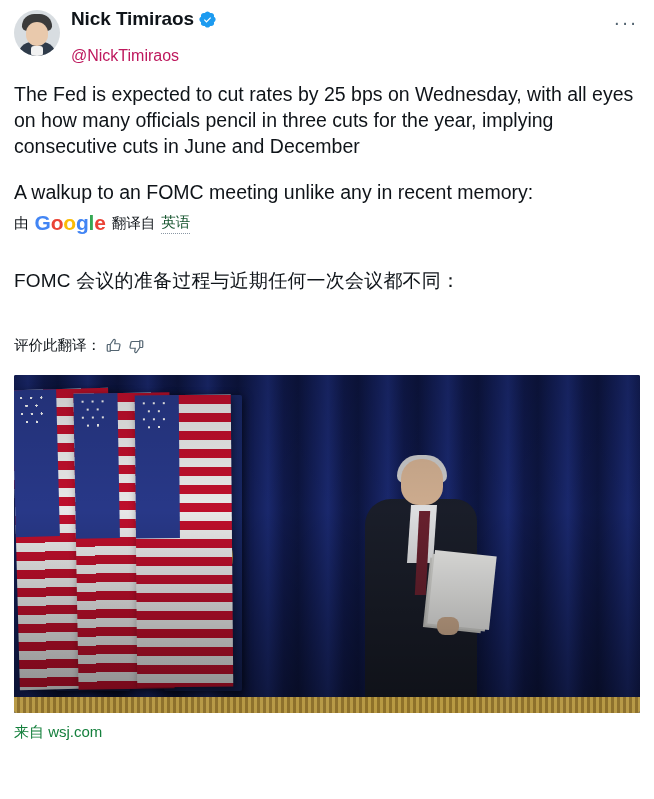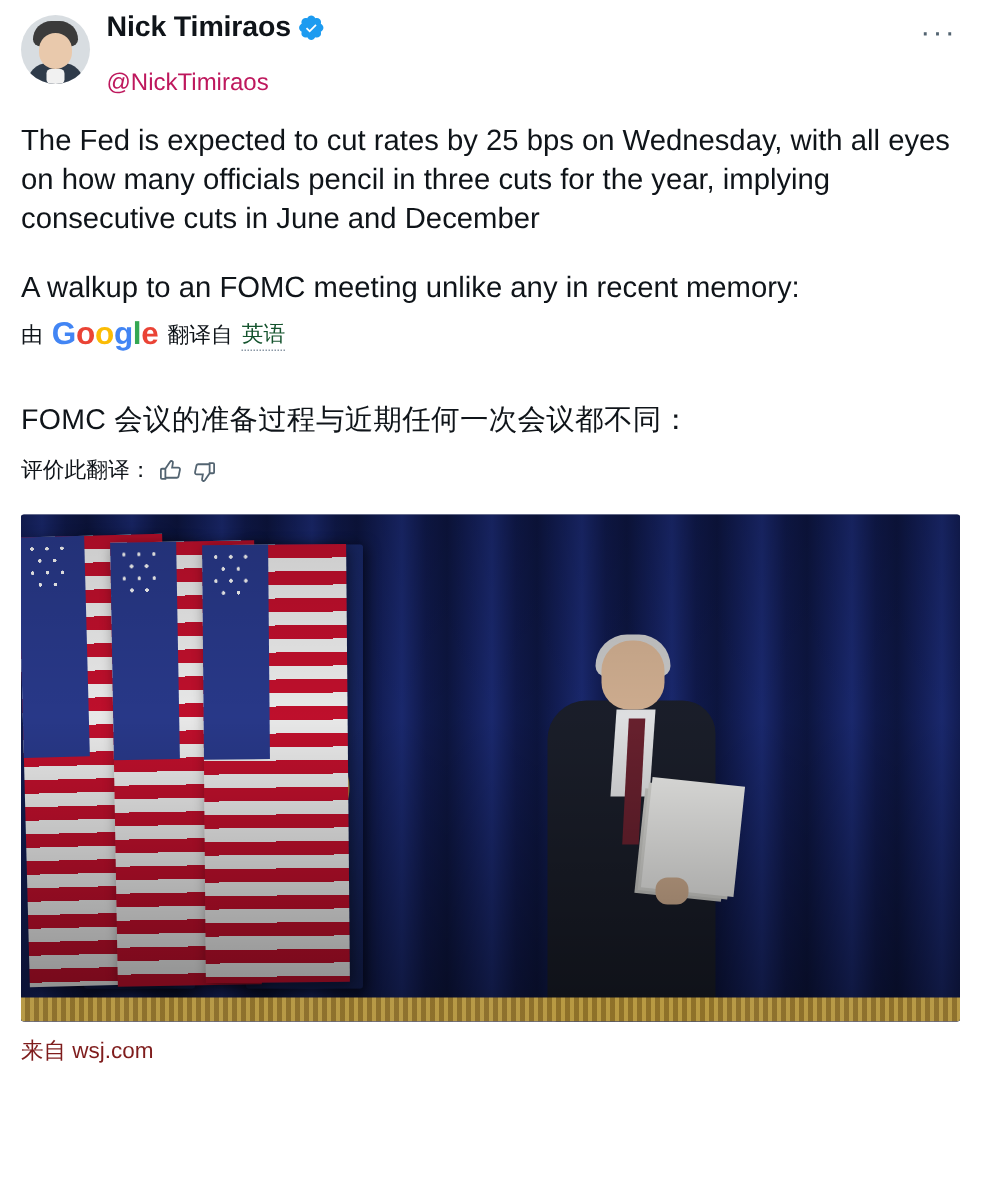--- a/index.html
+++ b/index.html
@@ -65,21 +65,21 @@
     border-radius: 3px;
   }
   .names {
     margin-left: 11px;
     flex: 1 1 auto;
     min-width: 0;
     line-height: 1.15;
   }
   .name-row {
     display: flex;
-    align-items: flex-start;
+    align-items: center;
     gap: 4px;
   }
   .display-name {
     font-size: 19px;
     font-weight: bold;
     color: #0f1419;
     letter-spacing: -0.1px;
   }
   .verified {
     display: inline-block;
@@ -145,21 +145,21 @@
     color: #0f1419;
     margin: 14px 0 0 0;
     letter-spacing: 0.2px;
   }
   .para-zh.second { margin-top: 30px; }
   
   .rate-row {
     display: flex;
     align-items: center;
     gap: 4px;
-    margin-top: 8px;
+    margin-top: 40px;
     font-size: 14.5px;
     color: #0f1419;
   }
   .thumb {
     width: 18px;
     height: 18px;
     color: #536471;
     cursor: pointer;
     display: inline-block;
   }
@@ -312,21 +312,21 @@
     left: 18px;
     bottom: 28px;
     color: #fff;
     font-size: 16px;
     letter-spacing: 0.1px;
     text-shadow: 0 1px 4px rgba(0,0,0,0.7);
   }
   .card-source {
     padding: 10px 14px 0 14px;
     font-size: 15px;
-    color: #7f1d1d;
+    color: #15803d;
   }
   
   .footer {
     display: flex;
     align-items: center;
     padding: 14px 14px 0 14px;
     font-size: 15px;
     color: #536471;
   }
 </style>

